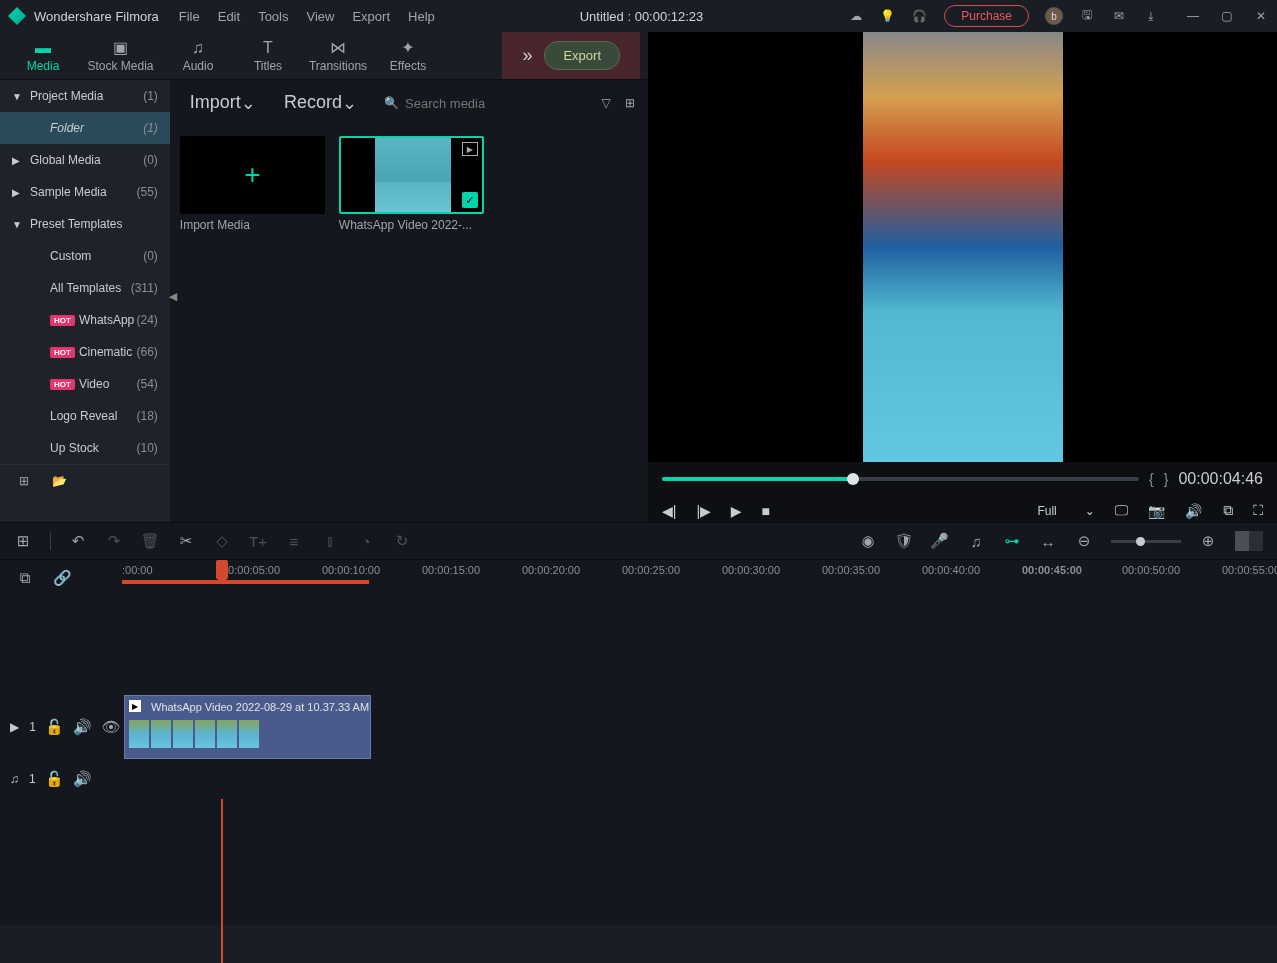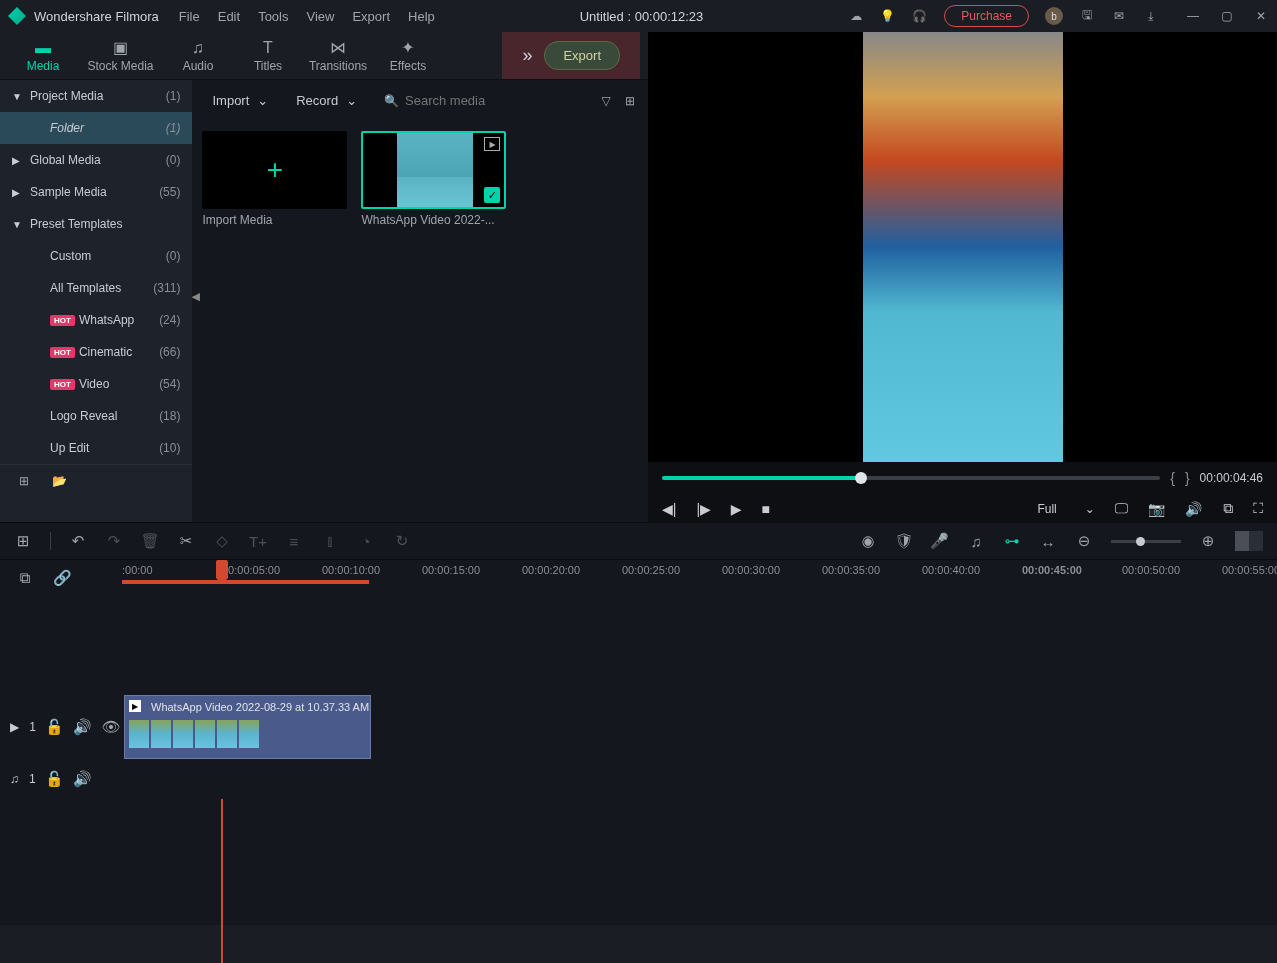--- a/index.html
+++ b/index.html
@@ -33,41 +33,41 @@
 .sidebar-item .chev { position: absolute; left: 12px; font-size: 10px; }
 .sidebar-item .count { margin-left: auto; color: #8a8e95; font-size: 12px; }
 .sidebar-item.indent { padding-left: 50px; }
 .sidebar-item.selected { background: #2a4a5a; font-style: italic; }
 .hot-badge { background: #e8356a; color: #fff; font-size: 8px; padding: 1px 4px; border-radius: 2px; margin-right: 4px; font-weight: bold; }
 .sidebar-footer { display: flex; gap: 20px; padding: 8px 16px; border-top: 1px solid #2a2e36; }
 
 .media-grid-area { flex: 1; background: #14171d; display: flex; flex-direction: column; position: relative; }
 .collapse-arrow {position:absolute; left:-1px; top:210px; color:#888; font-size:11px; cursor:pointer;}
 .media-toolbar { display: flex; align-items: center; gap: 8px; padding: 8px 10px; }
-.dd-btn { background: #14171d; color: #c8ccd2; padding: 4px 10px; border-radius: 3px; cursor: pointer; font-size: 13px; display: flex; align-items: flex-start; gap: 8px; }
+.dd-btn { background: #14171d; color: #c8ccd2; padding: 4px 10px; border-radius: 3px; cursor: pointer; font-size: 18px; display: flex; align-items: flex-start; }
 .search-box { flex: 1; display: flex; align-items: center; background: #14171d; border: 1px solid transparent; border-radius: 3px; padding: 4px 8px; gap: 6px; }
 .search-box input { background: transparent; border: none; outline: none; color: #c8ccd2; font-size: 13px; flex: 1; }
 .media-grid { display: flex; gap: 14px; padding: 10px; }
 .media-thumb { width: 145px; display: flex; flex-direction: column; gap: 4px; }
 .thumb-box { width: 145px; height: 78px; background: #000; border-radius: 2px; display: flex; align-items: center; justify-content: center; position: relative; }
 .thumb-box.sel { border: 2px solid #00d4aa; }
 .thumb-plus { color: #00d4aa; font-size: 28px; font-weight: 300; }
 .thumb-label { color: #a0a4ab; font-size: 12px; text-align: left; overflow: hidden; text-overflow: ellipsis; white-space: nowrap; }
 .thumb-check { position: absolute; bottom: 4px; right: 4px; width: 16px; height: 16px; background: #00d4aa; border-radius: 2px; display: flex; align-items: center; justify-content: center; color: #000; font-size: 11px; }
 .thumb-type { position: absolute; top: 4px; right: 4px; width: 16px; height: 14px; border: 1px solid #aaa; color: #aaa; font-size: 8px; display:flex; align-items:center; justify-content:center;}
 .thumb-video { position: absolute; left: 34px; top: 0; width: 76px; height: 100%; background: linear-gradient(to bottom, #5ab4c4 0%, #4aa4b4 60%, #5ab4c4 60%, #6ac4d4 100%); }
 
 .preview-panel { flex: 1; background: #0d0f13; display: flex; flex-direction: column; }
 .preview-video { flex: 1; display: flex; align-items: center; justify-content: center; background: #000; }
 .video-frame { width: 200px; height: 430px; background: linear-gradient(to bottom, #888 0%, #d4a050 15%, #c44820 30%, #2060a0 50%, #50b8d0 65%, #60c8e0 100%); position: relative; }
 .progress-row { display: flex; align-items: center; gap: 10px; padding: 8px 14px; }
 .prog-track { flex: 1; height: 4px; background: #3a3e46; border-radius: 2px; position: relative; }
 .prog-fill { position: absolute; left: 0; top: 0; height: 100%; width: 40%; background: #00d4aa; border-radius: 2px; }
 .prog-thumb { position: absolute; left: 40%; top: -4px; width: 12px; height: 12px; background: #e0e3e8; border-radius: 50%; transform: translateX(-50%); }
-.time-display { color: #c8ccd2; font-size: 12px; }
+.time-display { color: #c8ccd2; font-size: 16px; }
 .brace { color: #8a8e95; font-size: 14px; cursor: pointer; }
 .controls-row { display: flex; align-items: center; gap: 20px; padding: 6px 14px; }
 .ctrl-icon { color: #c8ccd2; cursor: pointer; font-size: 14px; }
 .ctrl-spacer { flex: 1; }
 .quality-dd { color: #c8ccd2; font-size: 12px; display: flex; align-items: center; gap: 28px; cursor: pointer; }
 
 .timeline-area { background: #14171d; }
 .timeline-toolbar { display: flex; align-items: center; gap: 18px; padding: 8px 14px; border-top: 1px solid #0a0c10; }
 .tl-icon { color: #a0a4ab; cursor: pointer; width: 18px; height: 18px; display: flex; align-items: center; justify-content: center; font-size: 15px; }
 .tl-icon.disabled { opacity: 0.4; }
@@ -216,21 +216,21 @@
             <div class="sidebar-item indent">
               <span class="hot-badge">HOT</span>
               <span>Video</span>
               <span class="count">(54)</span>
             </div>
             <div class="sidebar-item indent">
               <span>Logo Reveal</span>
               <span class="count">(18)</span>
             </div>
             <div class="sidebar-item indent">
-              <span>Up Edit</span>
+              <span>Up Stock</span>
               <span class="count">(10)</span>
             </div>
           </div>
         <div class="sidebar-footer">
           <span class="ticon">⊞</span>
           <span class="ticon">📂</span>
         </div>
       </div>
 
       <div class="media-grid-area">

